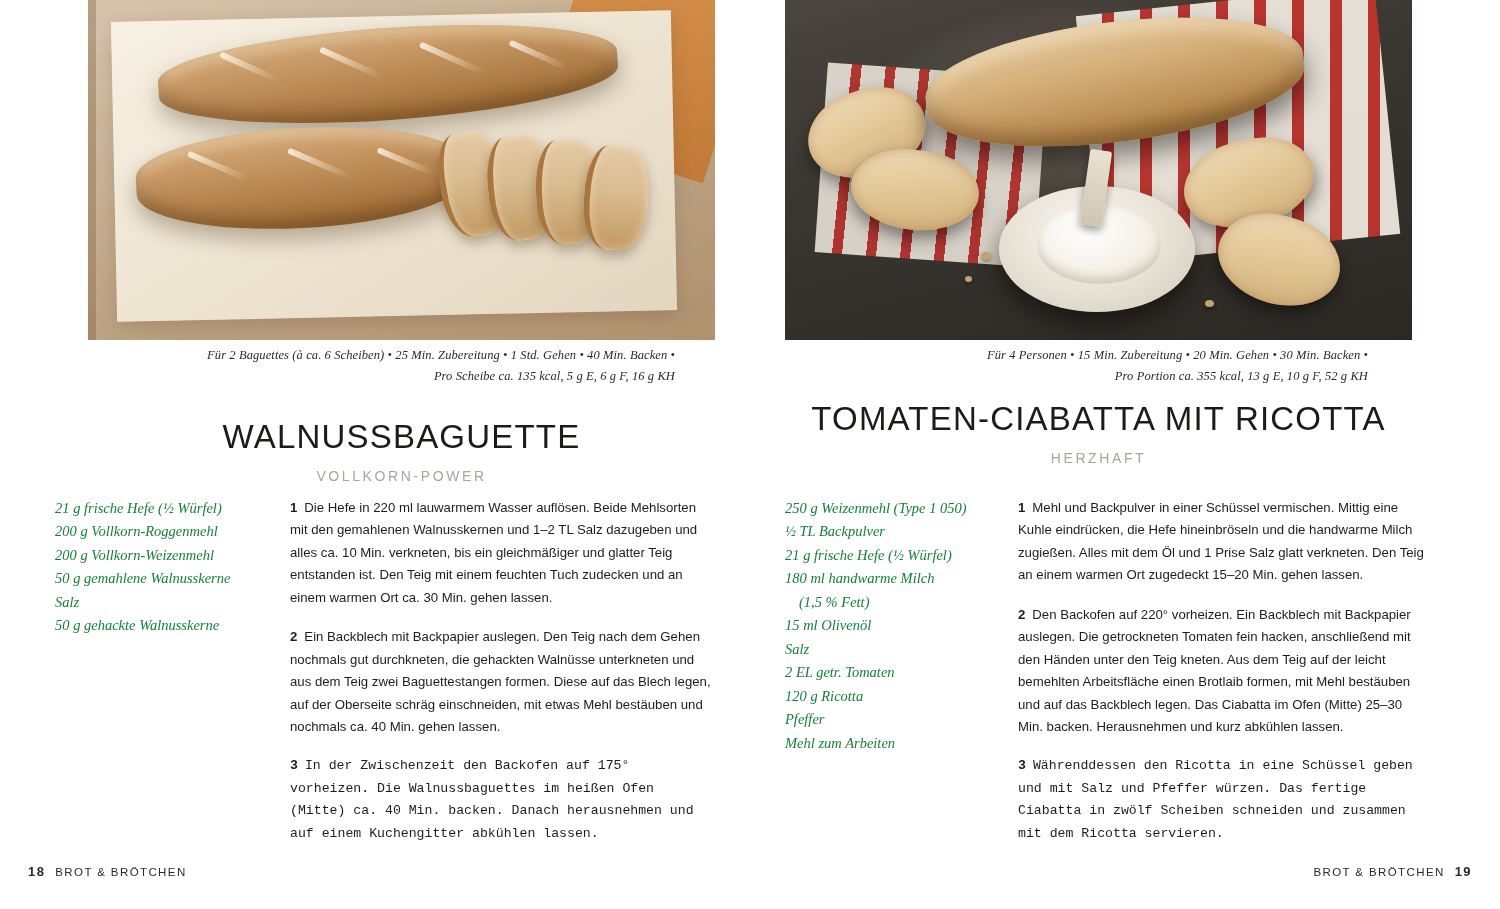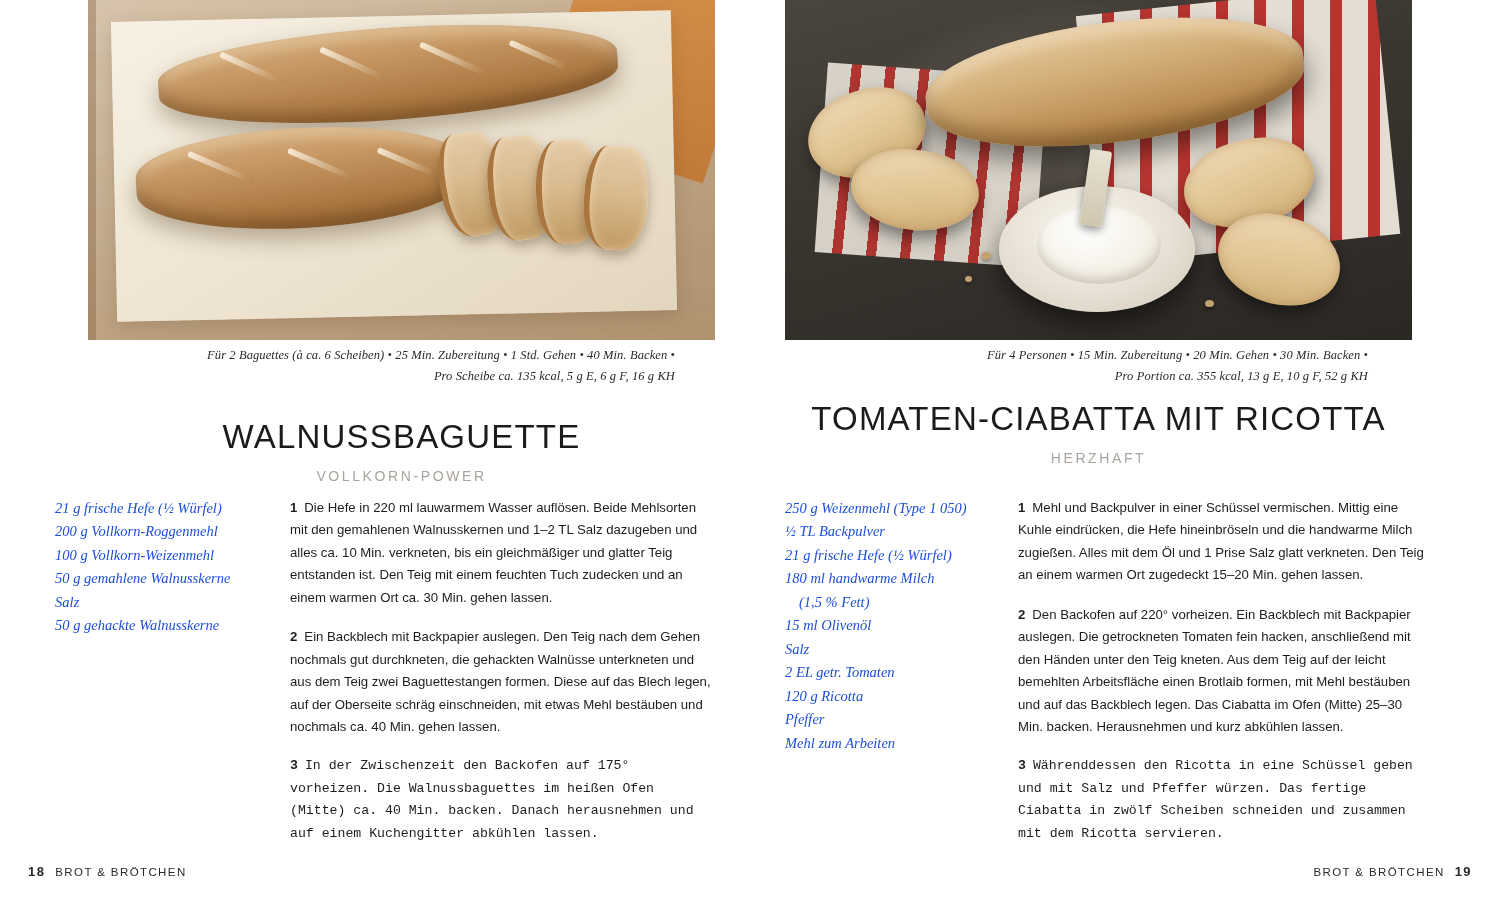--- a/index.html
+++ b/index.html
@@ -189,21 +189,21 @@
   .page-left .columns { left: 55px; width: 660px; }
   .page-right .columns { left: 812px; width: 660px; }
   
   .page-right .columns { left: 35px; width: 640px; }
 
   .ingredients {
     font-family: "Liberation Serif", serif;
     font-style: italic;
     font-size: 14.5px;
     line-height: 1.62;
-    color: #1d4ed8;
+    color: #15803d;
   }
   .page-left .ingredients { width: 205px; margin-right: 30px; }
   .page-right .ingredients { width: 205px; margin-right: 28px; }
   .ingredients div { white-space: nowrap; }
   .ingredients div.indent { padding-left: 14px; }
 
   .steps { flex: 1; }
   .step {
     font-size: 13.2px;
     line-height: 1.70;
@@ -264,21 +264,21 @@
 
     <div class="title-wrap">
       <h1 class="title">WALNUSSBAGUETTE</h1>
       <p class="subtitle">VOLLKORN-POWER</p>
     </div>
 
     <div class="columns">
       <div class="ingredients">
         <div>21 g frische Hefe (½ Würfel)</div>
         <div>200 g Vollkorn-Roggenmehl</div>
-        <div>100 g Vollkorn-Weizenmehl</div>
+        <div>200 g Vollkorn-Weizenmehl</div>
         <div>50 g gemahlene Walnusskerne</div>
         <div>Salz</div>
         <div>50 g gehackte Walnusskerne</div>
       </div>
       <div class="steps">
         <p class="step"><span class="num">1</span><span>Die Hefe in 220 ml lauwarmem Wasser auflösen. Beide Mehlsorten mit den gemahlenen Walnusskernen und 1–2 TL Salz dazugeben und alles ca. 10 Min. verkneten, bis ein gleichmäßiger und glatter Teig entstanden ist. Den Teig mit einem feuchten Tuch zudecken und an einem warmen Ort ca. 30 Min. gehen lassen.</span></p>
         <p class="step"><span class="num">2</span><span>Ein Backblech mit Backpapier auslegen. Den Teig nach dem Gehen nochmals gut durchkneten, die gehackten Walnüsse unterkneten und aus dem Teig zwei Baguettestangen formen. Diese auf das Blech legen, auf der Oberseite schräg einschneiden, mit etwas Mehl bestäuben und nochmals ca. 40 Min. gehen lassen.</span></p>
         <p class="step"><span class="num">3</span><span>In der Zwischenzeit den Backofen auf 175° vorheizen. Die Walnussbaguettes im heißen Ofen (Mitte) ca. 40 Min. backen. Danach herausnehmen und auf einem Kuchengitter abkühlen lassen.</span></p>
       </div>
     </div>

